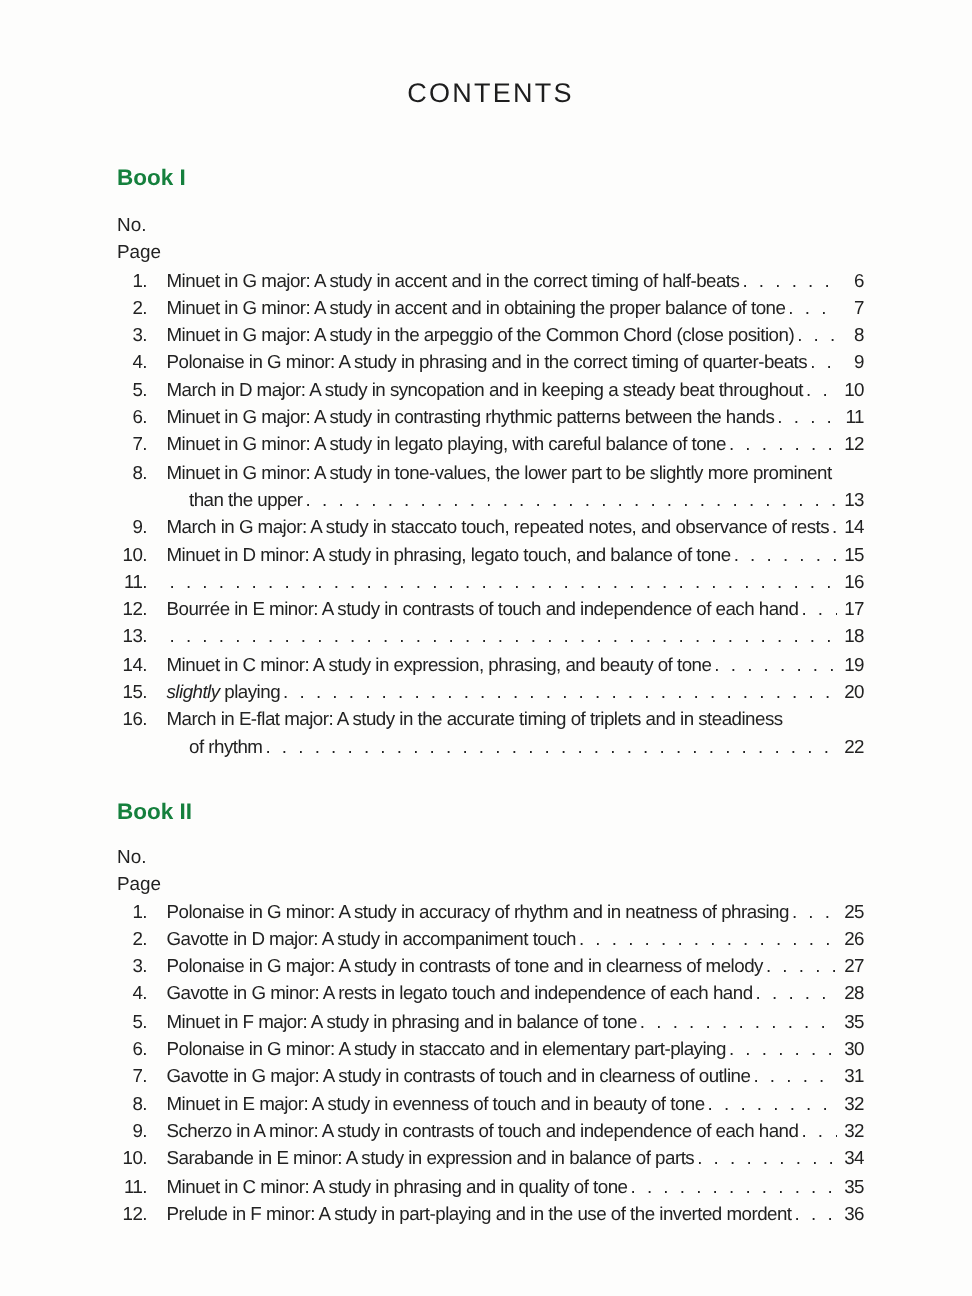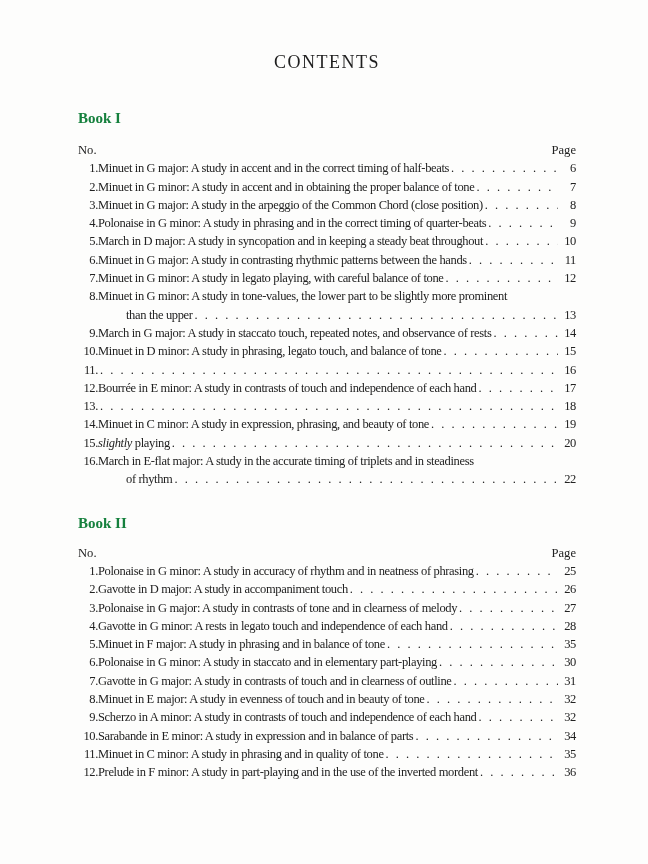--- a/index.html
+++ b/index.html
@@ -3,21 +3,21 @@
 <meta charset="utf-8">
 <style>
   html, body { margin: 0; padding: 0; background: #ffffff; }
   .page {
     position: relative;
     width: 648px;
     height: 864px;
     margin: 0 auto;
     background: #fdfdfc;
     color: #222;
-    font-family: Liberation Serif, serif;
+    font-family: Liberation Sans, sans-serif;
     overflow: hidden;
   }
   .content {
     padding: 0 72px 0 78px;
   }
   .contents-title {
     margin: 52px 0 0 0;
     font-size: 18px;
     line-height: 20px;
     font-weight: normal;
@@ -32,39 +32,41 @@
     font-weight: bold;
     color: #15803d;
   }
   .book-section.second .book-heading { margin-top: 25px; }
   .head-row {
     display: flex;
     justify-content: space-between;
     margin-top: 13px;
     font-size: 12.6px;
     line-height: 18.3px;
+    flex-direction: column;
   }
   .book-section.second .head-row { margin-top: 11px; }
   .entries { }
   .toc-entry { }
   .entry-line {
     display: flex;
     font-size: 12.5px;
     line-height: 18.3px;
     letter-spacing: -0.35px;
   }
   .entry-num {
     flex: 0 0 20px;
     width: 20px;
     text-align: right;
     white-space: nowrap;
   }
   .entry-body {
     flex: 1 1 auto;
     display: flex;
+    margin-left: 13px;
     min-width: 0;
   }
   .entry-line2 .entry-body { margin-left: 28px; }
   .entry-title-run {
     flex: 0 0 auto;
     white-space: pre;
   }
   .entry-title-run.italic { font-style: italic; }
   .dot-leader {
     flex: 1 1 0;

